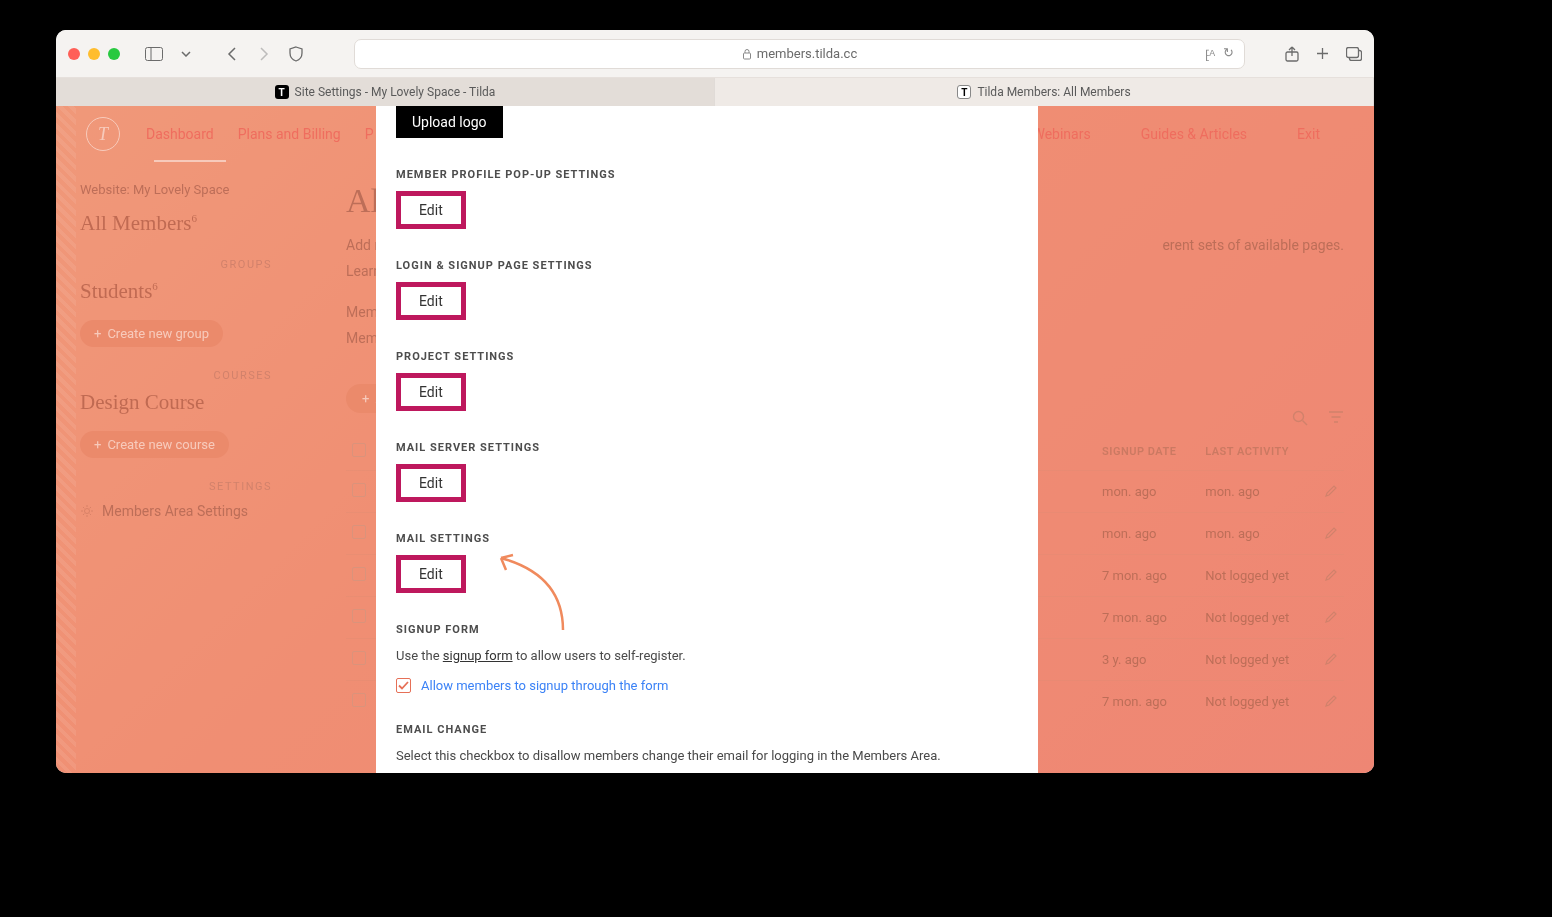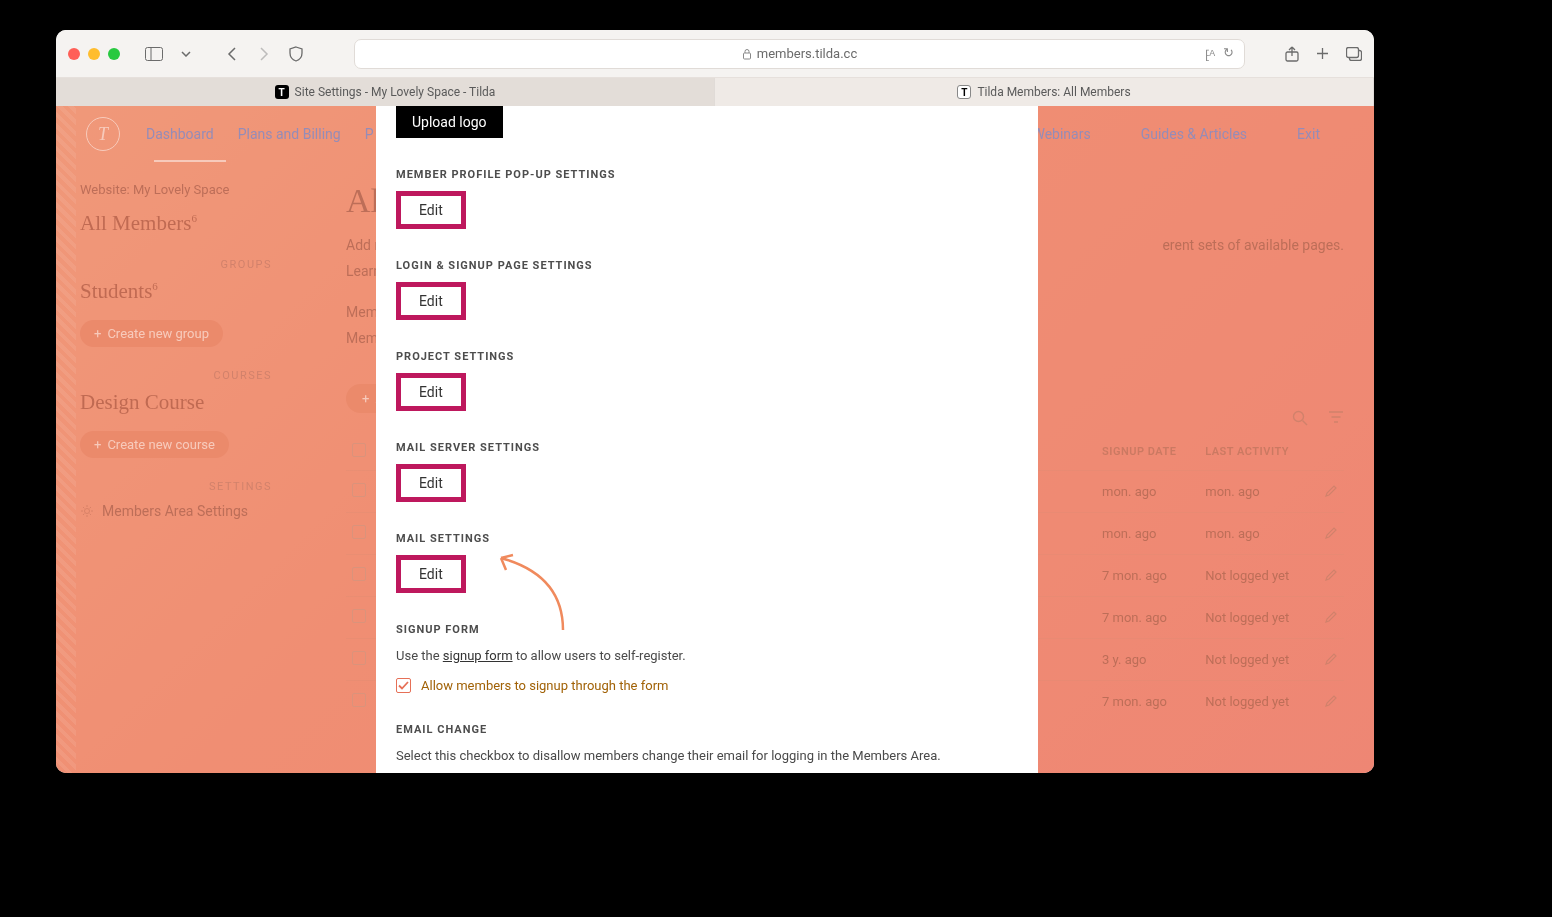--- a/index.html
+++ b/index.html
@@ -92,21 +92,21 @@
   padding:0 30px;
   color:#fff;
   font-size:14px;
 }
 .topnav .logo{
   width:34px; height:34px; border:1.5px solid #fff; border-radius:50%;
   display:flex; align-items:center; justify-content:center;
   font-family:Georgia,serif; font-style:italic; font-size:18px;
   margin-right:26px;
 }
-.topnav a{margin-right:24px; color:#3b82f6; text-decoration:none; cursor:pointer;}
+.topnav a{margin-right:24px; color:#ef4444; text-decoration:none; cursor:pointer;}
 .topnav .right{margin-left:auto; display:flex; gap:26px;}
 .topnav .active-underline{position:absolute; bottom:0; left:98px; width:72px; height:2px; background:#fff;}
 
 .sidebar{
   position:absolute; left:0; top:56px; bottom:0;
   width:240px;
   padding:20px 24px;
   color:#7a3a2a;
   font-size:14px;
 }
@@ -178,21 +178,21 @@
   margin-top:10px;
   display:inline-block;
   border:5px solid #be185d;
   padding:6px 18px;
   font-size:14px;
   background:#fff;
   cursor:pointer;
 }
 .body-text{font-size:13px;color:#4a4a4a;margin-top:10px;line-height:1.5;}
 .body-text a{color:#333;text-decoration:underline;}
-.checkbox-row{display:flex;align-items:flex-start;gap:10px;margin-top:12px;font-size:13px;color:#a16207;}
+.checkbox-row{display:flex;align-items:flex-start;gap:10px;margin-top:12px;font-size:13px;color:#3b82f6;}
 .checkbox-box{width:15px;height:15px;border:1.5px solid #e67057;display:flex;align-items:center;justify-content:center;border-radius:2px;}
 .checkbox-box.unchecked{border-color:#c7c7c7;}
 .checkbox-box svg{display:block;}
 .arrow-annotation{
   position:absolute;
   left:437px; top:444px;
   pointer-events:none;
 }
 svg{display:block;}
 </style>

